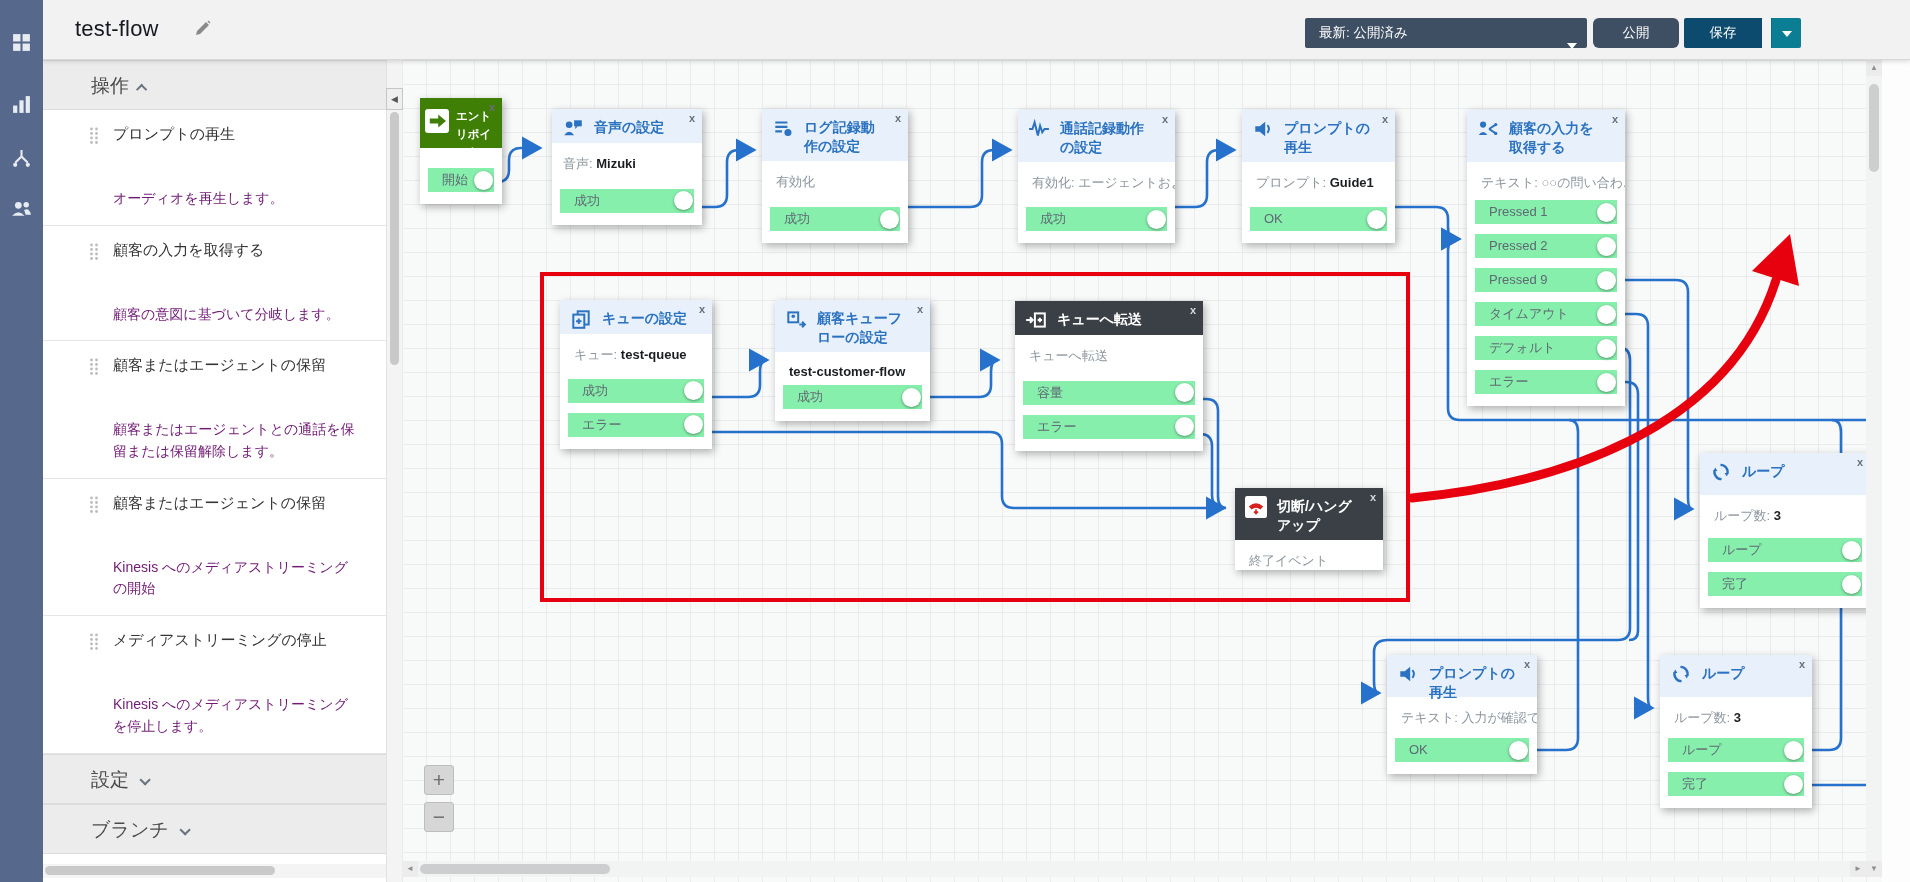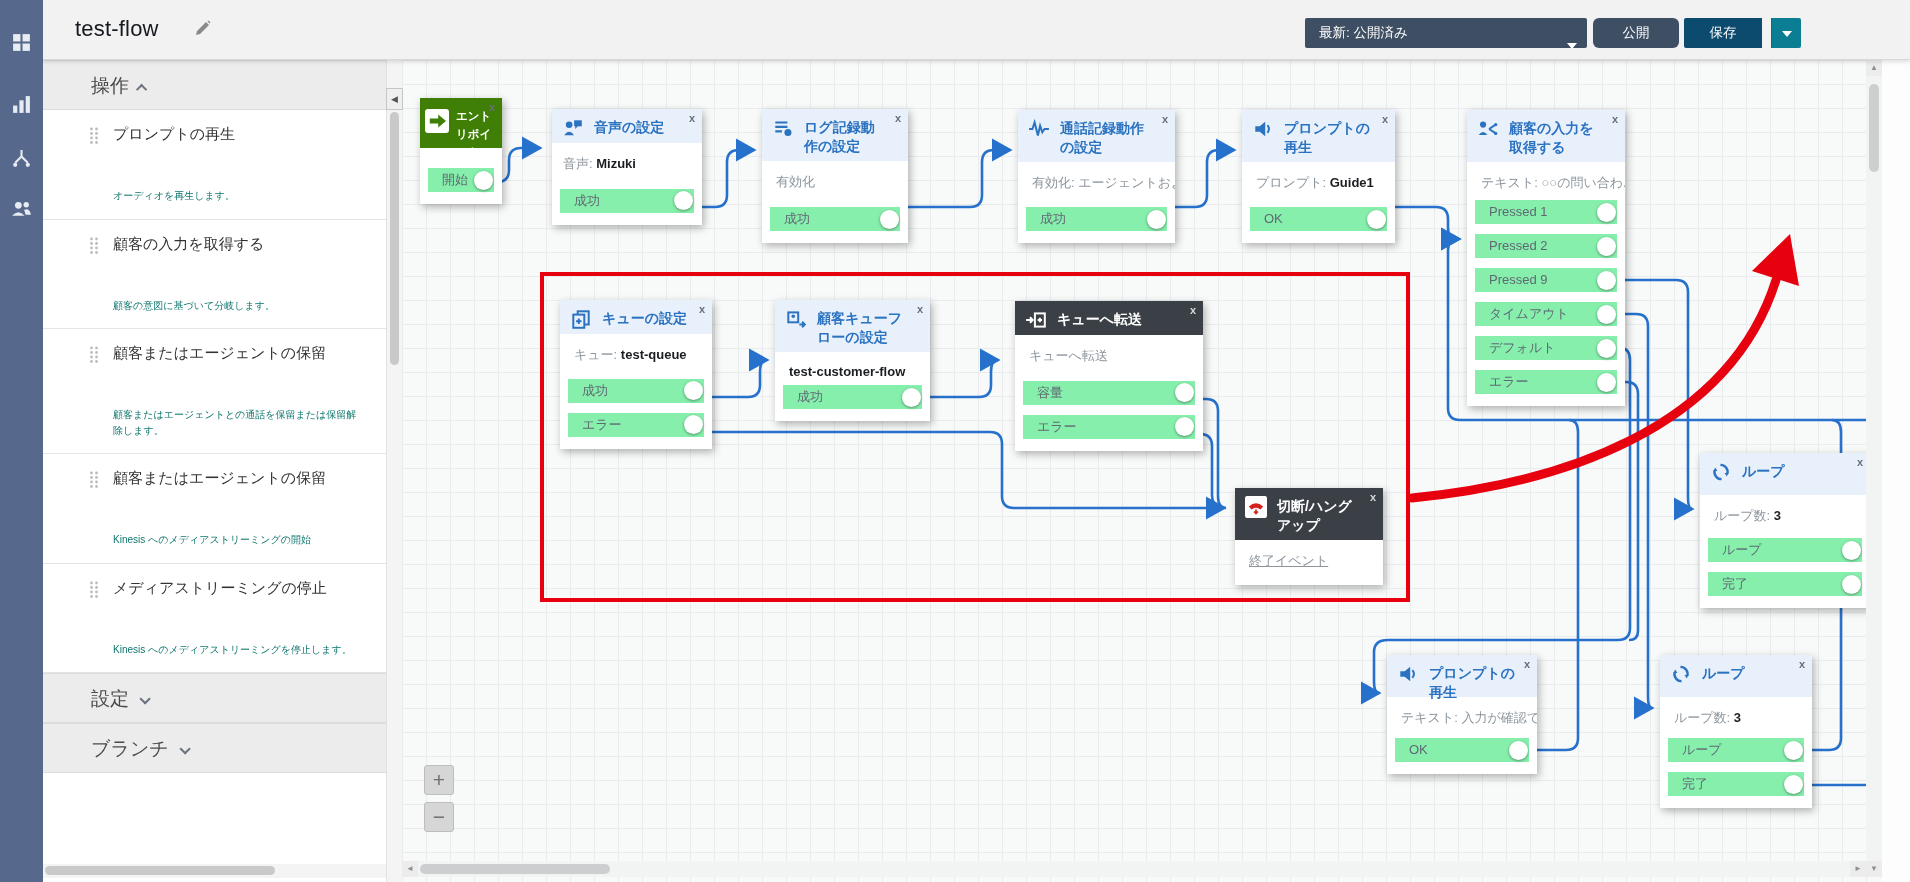--- a/index.html
+++ b/index.html
@@ -31,21 +31,21 @@
   .pal-link { padding:21px 0 14px 48px; font-size:14.5px; color:#0d7a8f; cursor:pointer; }
   .pal-link .chev { border-color:#0d7a8f; }
   .chev { display:inline-block; width:8px; height:8px; border-right:2px solid #6b7280; border-bottom:2px solid #6b7280;
     transform:rotate(45deg) translateY(-3px); margin-left:10px; }
   .chev.up { transform:rotate(-135deg) translateY(-2px); }
   .pal-sec { height:50px; background:#ececec; border-top:1px solid #dcdcdc; border-bottom:1px solid #dcdcdc;
     font-size:19px; color:#4a4a4a; padding:12px 0 0 48px; cursor:pointer; }
   .pal-item { position:relative; padding:15px 26px 15px 70px; border-bottom:1px solid #e5e5e5; cursor:grab; }
   .pal-item:last-of-type { border-bottom:none; }
   .pal-item .ttl { font-size:15px; color:#333; margin-bottom:9px; }
-  .pal-item .dsc { font-size:10px; color:#0f766e; line-height:1.55;margin-top:44px; }
+  .pal-item .dsc { font-size:14px; color:#701a75; line-height:1.55;margin-top:44px; }
   .drag-dots { position:absolute; left:46px; top:17px; color:#b9bdc2; }
 
   .pal-divider { position:absolute; left:386px; top:60px; width:16px; height:822px; background:#f4f4f4;
     border-left:1px solid #e2e2e2; z-index:25; }
   .pal-vthumb { position:absolute; left:3px; top:52px; width:9px; height:253px; background:#c9c9c9; border-radius:5px; cursor:pointer; }
   .collapse-btn { position:absolute; left:-1px; top:28px; width:17px; height:22px; background:#efefef;
     border:1px solid #c6c6c6; color:#555; font-size:9px; text-align:center; line-height:20px; cursor:pointer; }
   .pal-hscroll { position:absolute; left:43px; top:864px; width:343px; height:14px; background:#f4f4f4; z-index:26; }
   .pal-hthumb { position:absolute; left:2px; top:2px; width:230px; height:9px; background:#c9c9c9; border-radius:5px; cursor:pointer; }
 
@@ -428,21 +428,21 @@
   <div class="block dark" style="left: 833px; top: 428px; width: 148px;">
     <div class="blk-head">
       <span class="blk-icon"><svg viewBox="0 0 20 20" width="100%" height="100%" fill="#d5221e">
               <rect x="0" y="0" width="20" height="20" rx="2" fill="#fff"></rect>
               <path d="M3.5,9.5 Q10,3.5 16.5,9.5 L14,12.2 Q10,9 6,12.2 Z"></path>
               <path d="M10,12 v4 m-1.8,-2 l1.8,2 1.8,-2" stroke="#d5221e" stroke-width="1.4" fill="none"></path>
             </svg></span>
       <span class="bt">切断/ハングアップ</span>
       <span class="blk-x">x</span>
     </div>
-    <div class="blk-body" style="height: 45px; text-decoration: underline;"><span>終了イベント</span></div>
+    <div class="blk-body" style="height: 30px;"><span>終了イベント</span></div>
 
   </div>
 
   <div class="block light" style="left: 1298px; top: 393px; width: 170px;">
     <div class="blk-head" style="height: 42px;">
       <span class="blk-icon"><svg viewBox="0 0 20 20" width="100%" height="100%" fill="none" stroke="currentColor" stroke-width="2.2">
               <path d="M9.5,3.5 a6.5,6.5 0 0 1 6.3,8"></path>
               <path d="M10.5,16.5 a6.5,6.5 0 0 1 -6.3,-8"></path>
               <polygon points="16.8,11 13.2,11 15.3,14.2" fill="currentColor" stroke="none"></polygon>
               <polygon points="3.2,9 6.8,9 4.7,5.8" fill="currentColor" stroke="none"></polygon>

